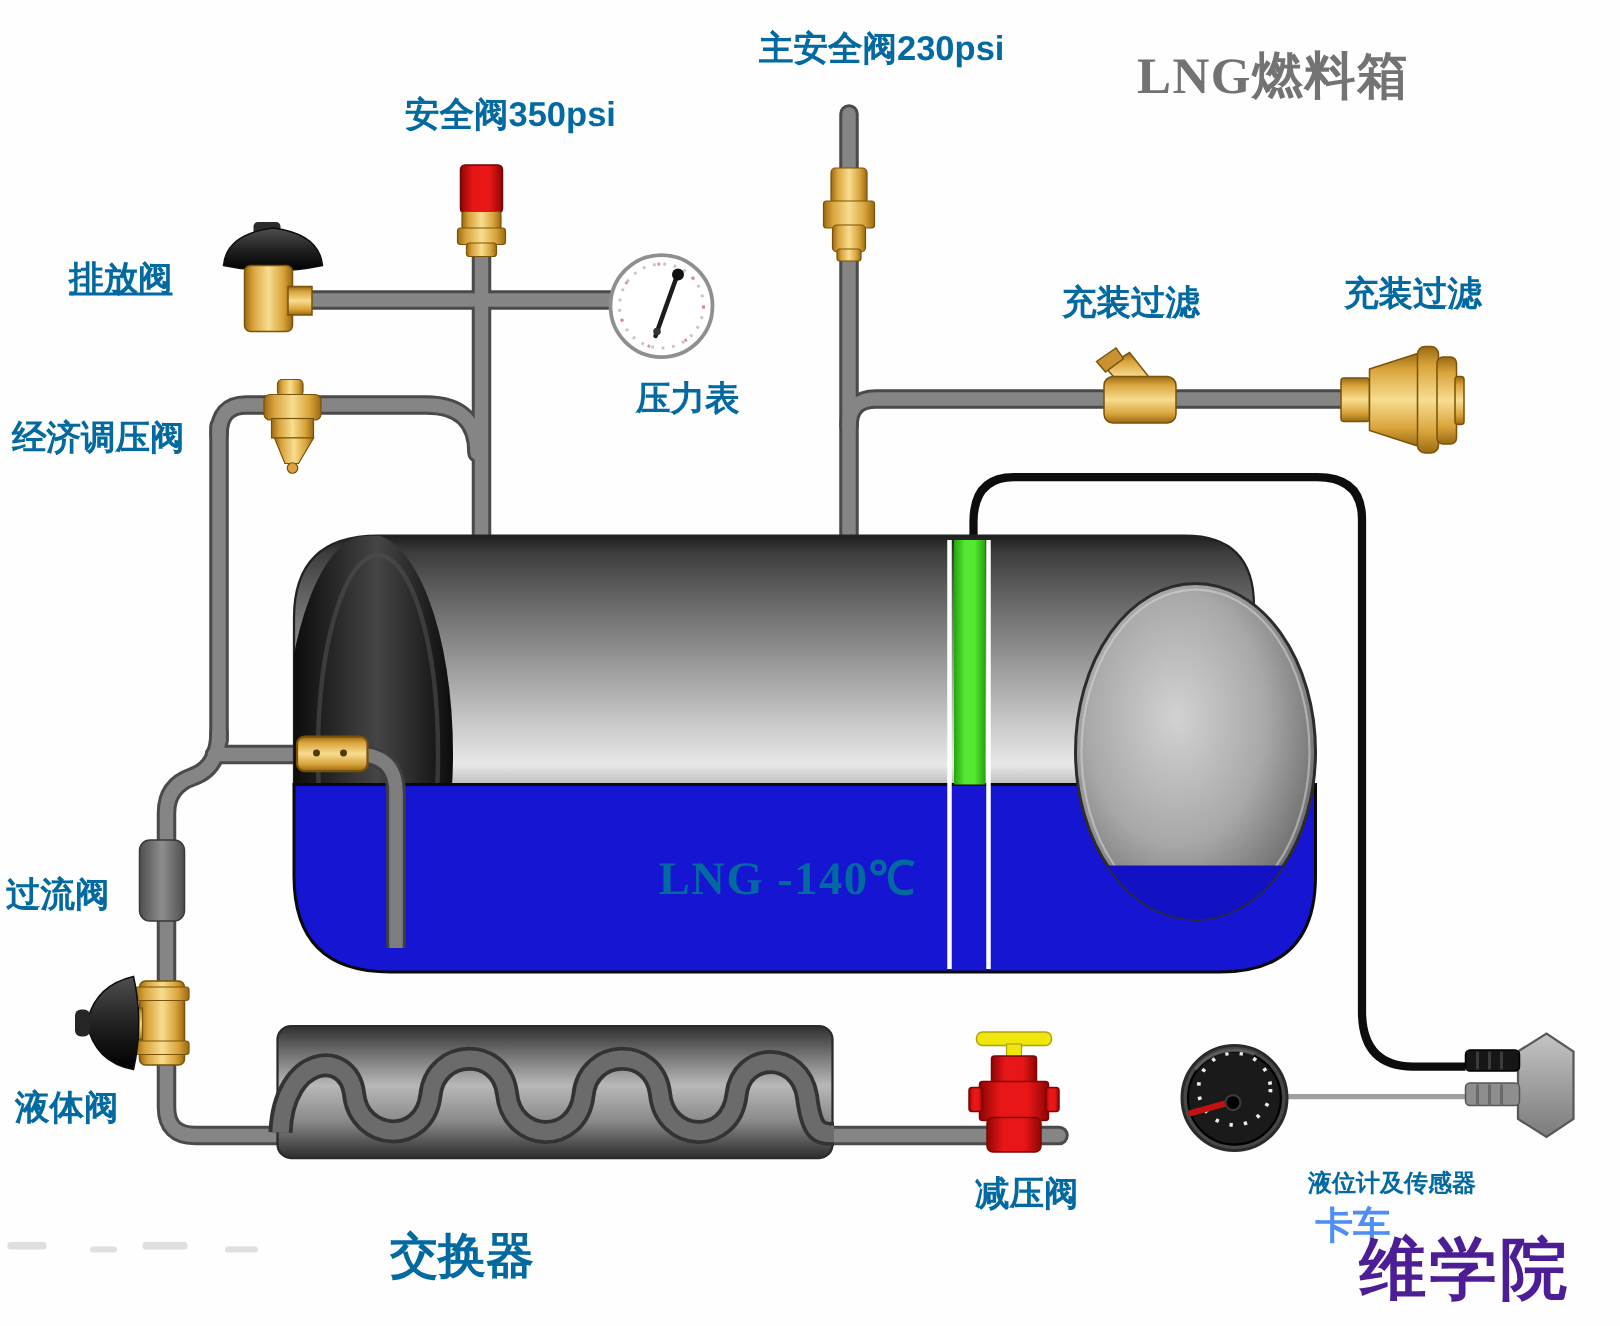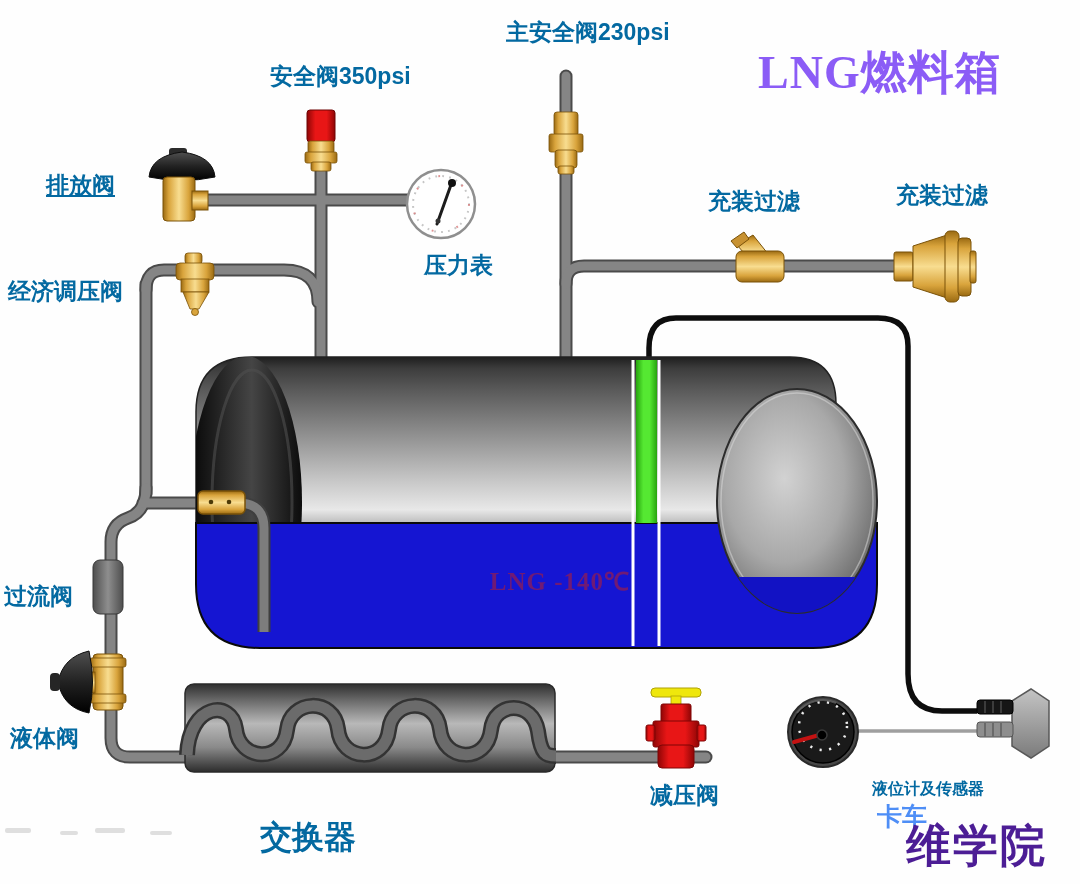--- a/index.html
+++ b/index.html
@@ -1,24 +1,24 @@
 <!DOCTYPE html>
 <html><head>
 <meta charset="utf-8">
 <style>
   html,body{margin:0;padding:0;background:#fff;}
   #stage{position:relative;width:1080px;height:884px;background:#fefefe;overflow:hidden;
          font-family:"Liberation Sans",sans-serif;}
   #diagram-svg{position:absolute;left:0;top:0;}
   .lbl{position:absolute;font-weight:700;color:#0369a1;white-space:nowrap;font-size:23px;
        font-family:"Liberation Sans",sans-serif;}
-  .title{font-family:"Liberation Serif",serif;font-size:46px;font-weight:700;color:#8b5cf6;
-         letter-spacing:1px;margin-top:14px;}
-  .tanktext{font-family:"Liberation Serif",serif;font-size:25px;font-weight:700;color:#701a75;
-            width:210px;text-align:right;letter-spacing:1px;}
+  .title{font-family:"Liberation Serif",serif;font-size:34px;font-weight:700;color:#737373;
+         letter-spacing:1px;}
+  .tanktext{font-family:"Liberation Serif",serif;font-size:31px;font-weight:700;color:#0369a1;
+            width:210px;text-align:center;letter-spacing:1px;}
   .wm1{color:#3b82f6;font-size:25px;opacity:.9;}
   .wm2{color:#4c1d95;font-size:45px;font-weight:900;letter-spacing:2px;}
 </style>
 </head>
 <body>
 
 <div id="stage">
 
 <svg id="diagram-svg" width="1080" height="884" viewBox="0 0 1080 884">
   <defs>

